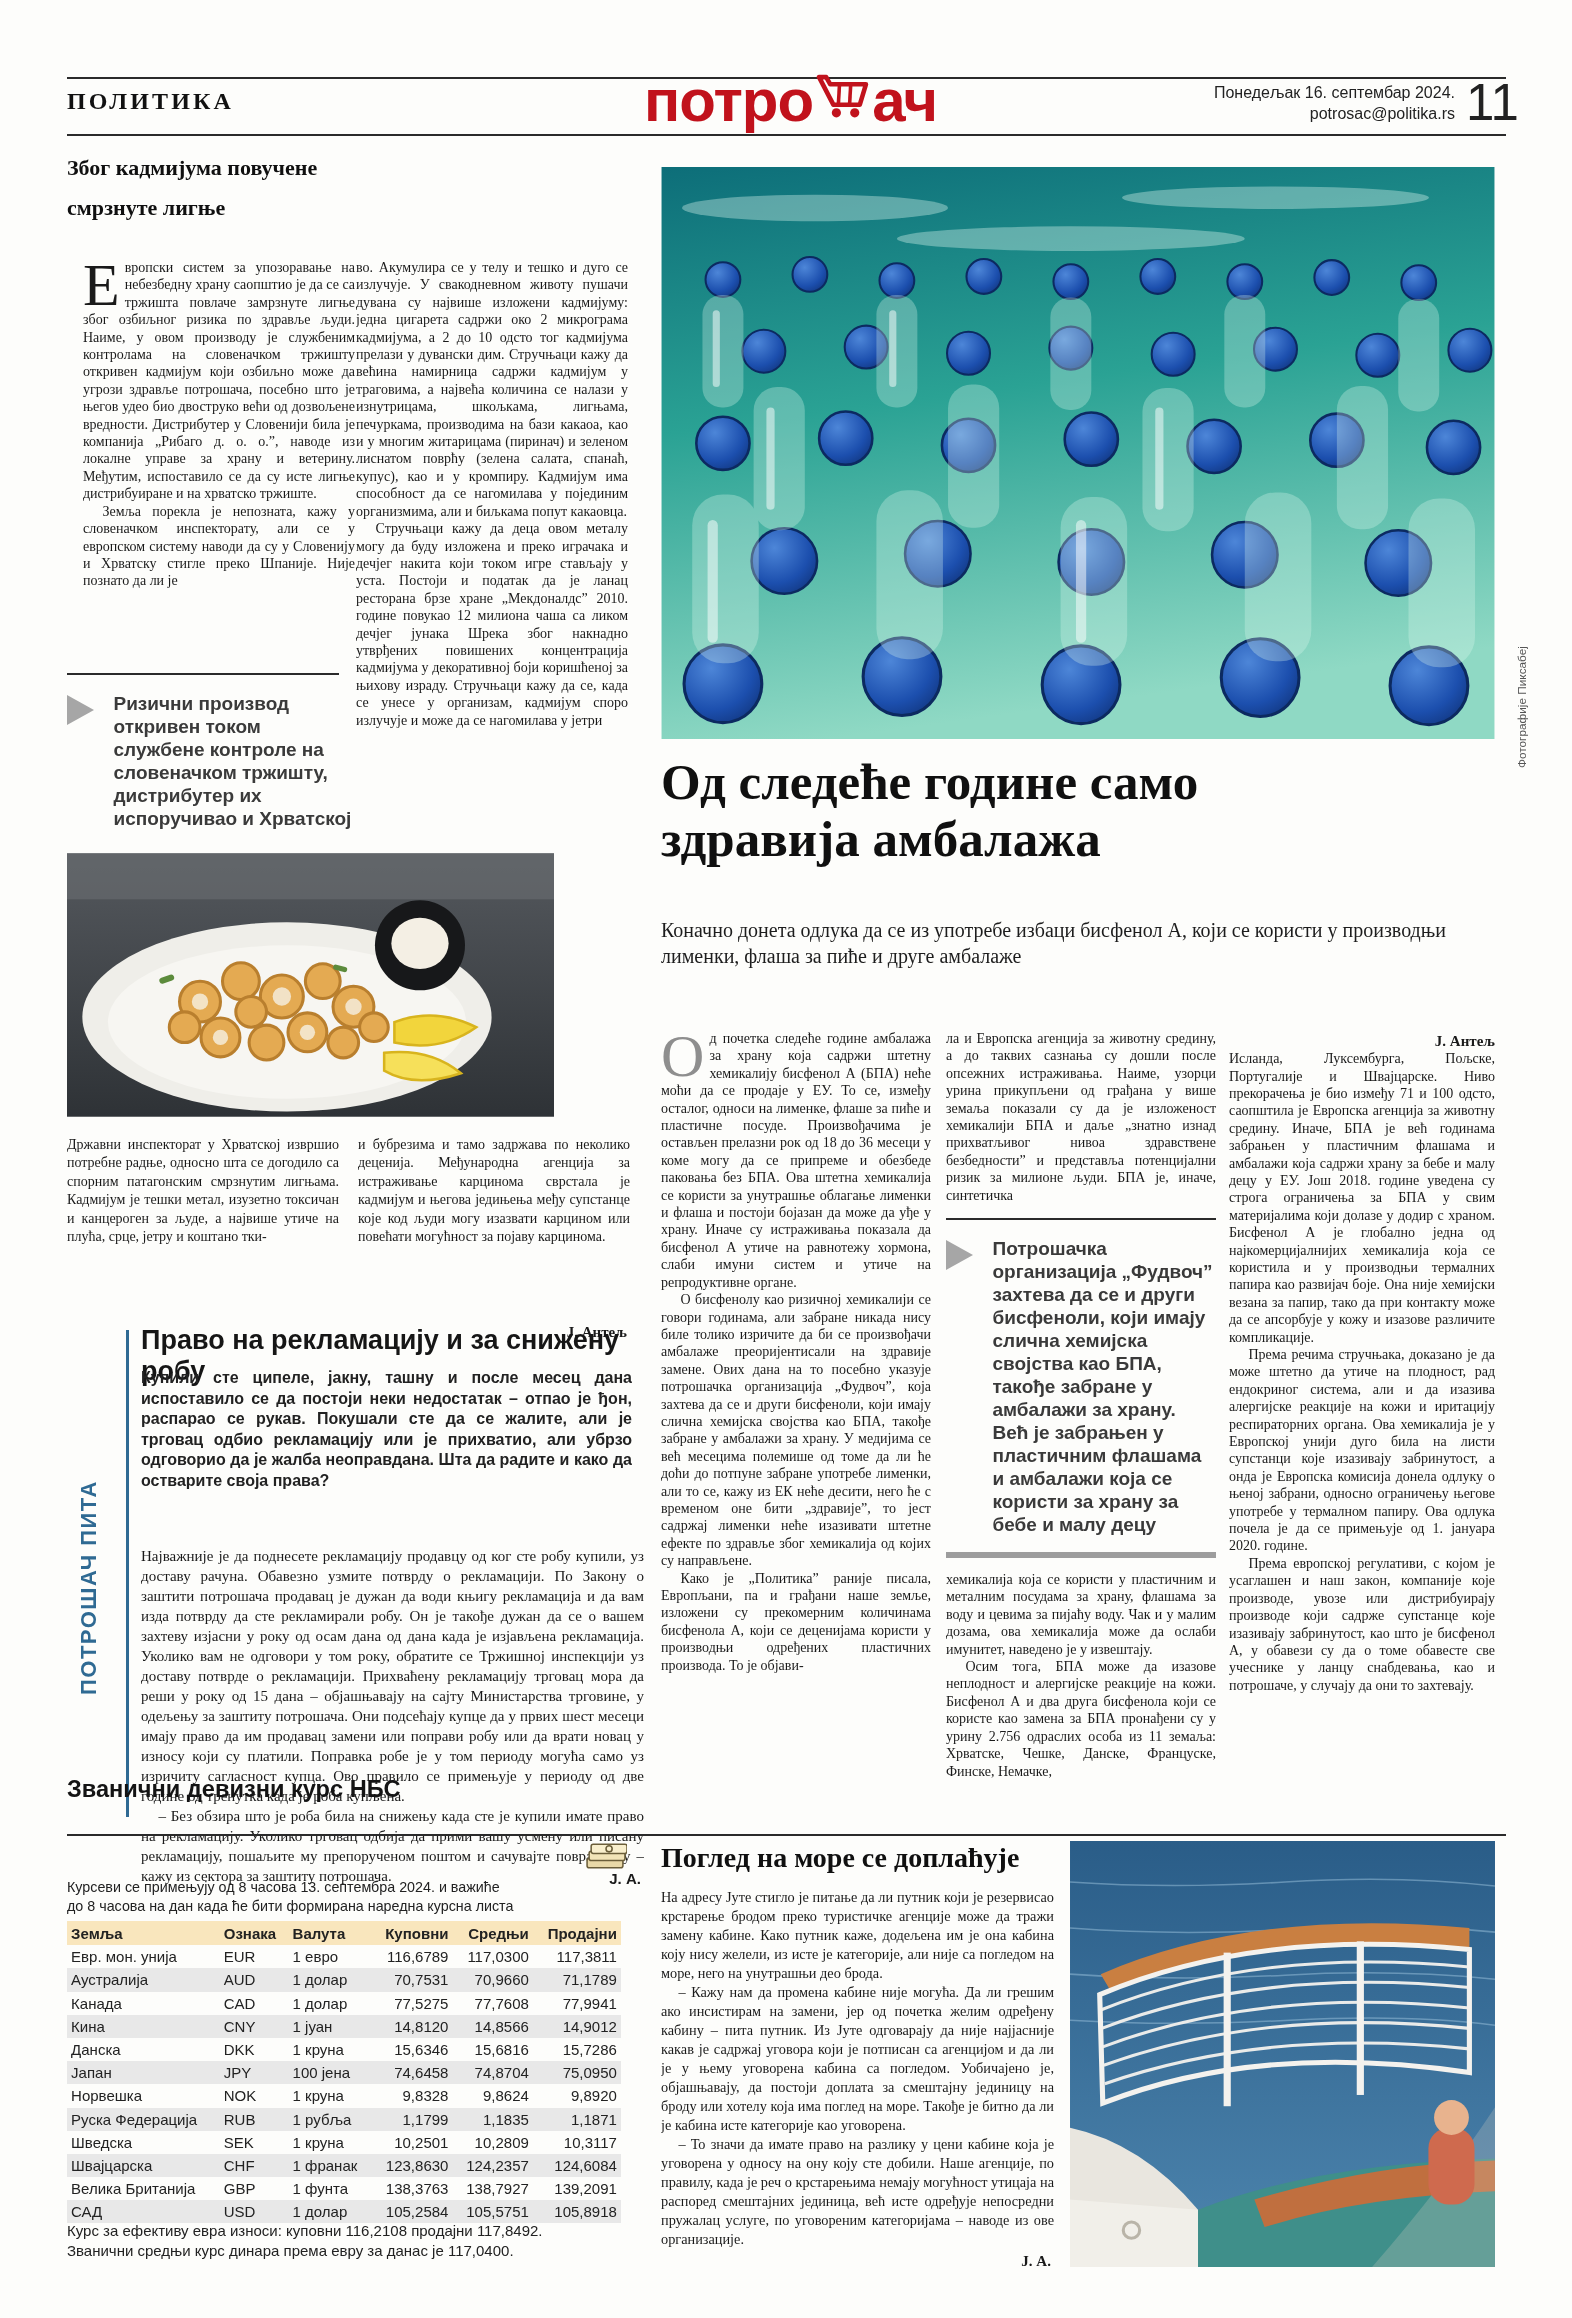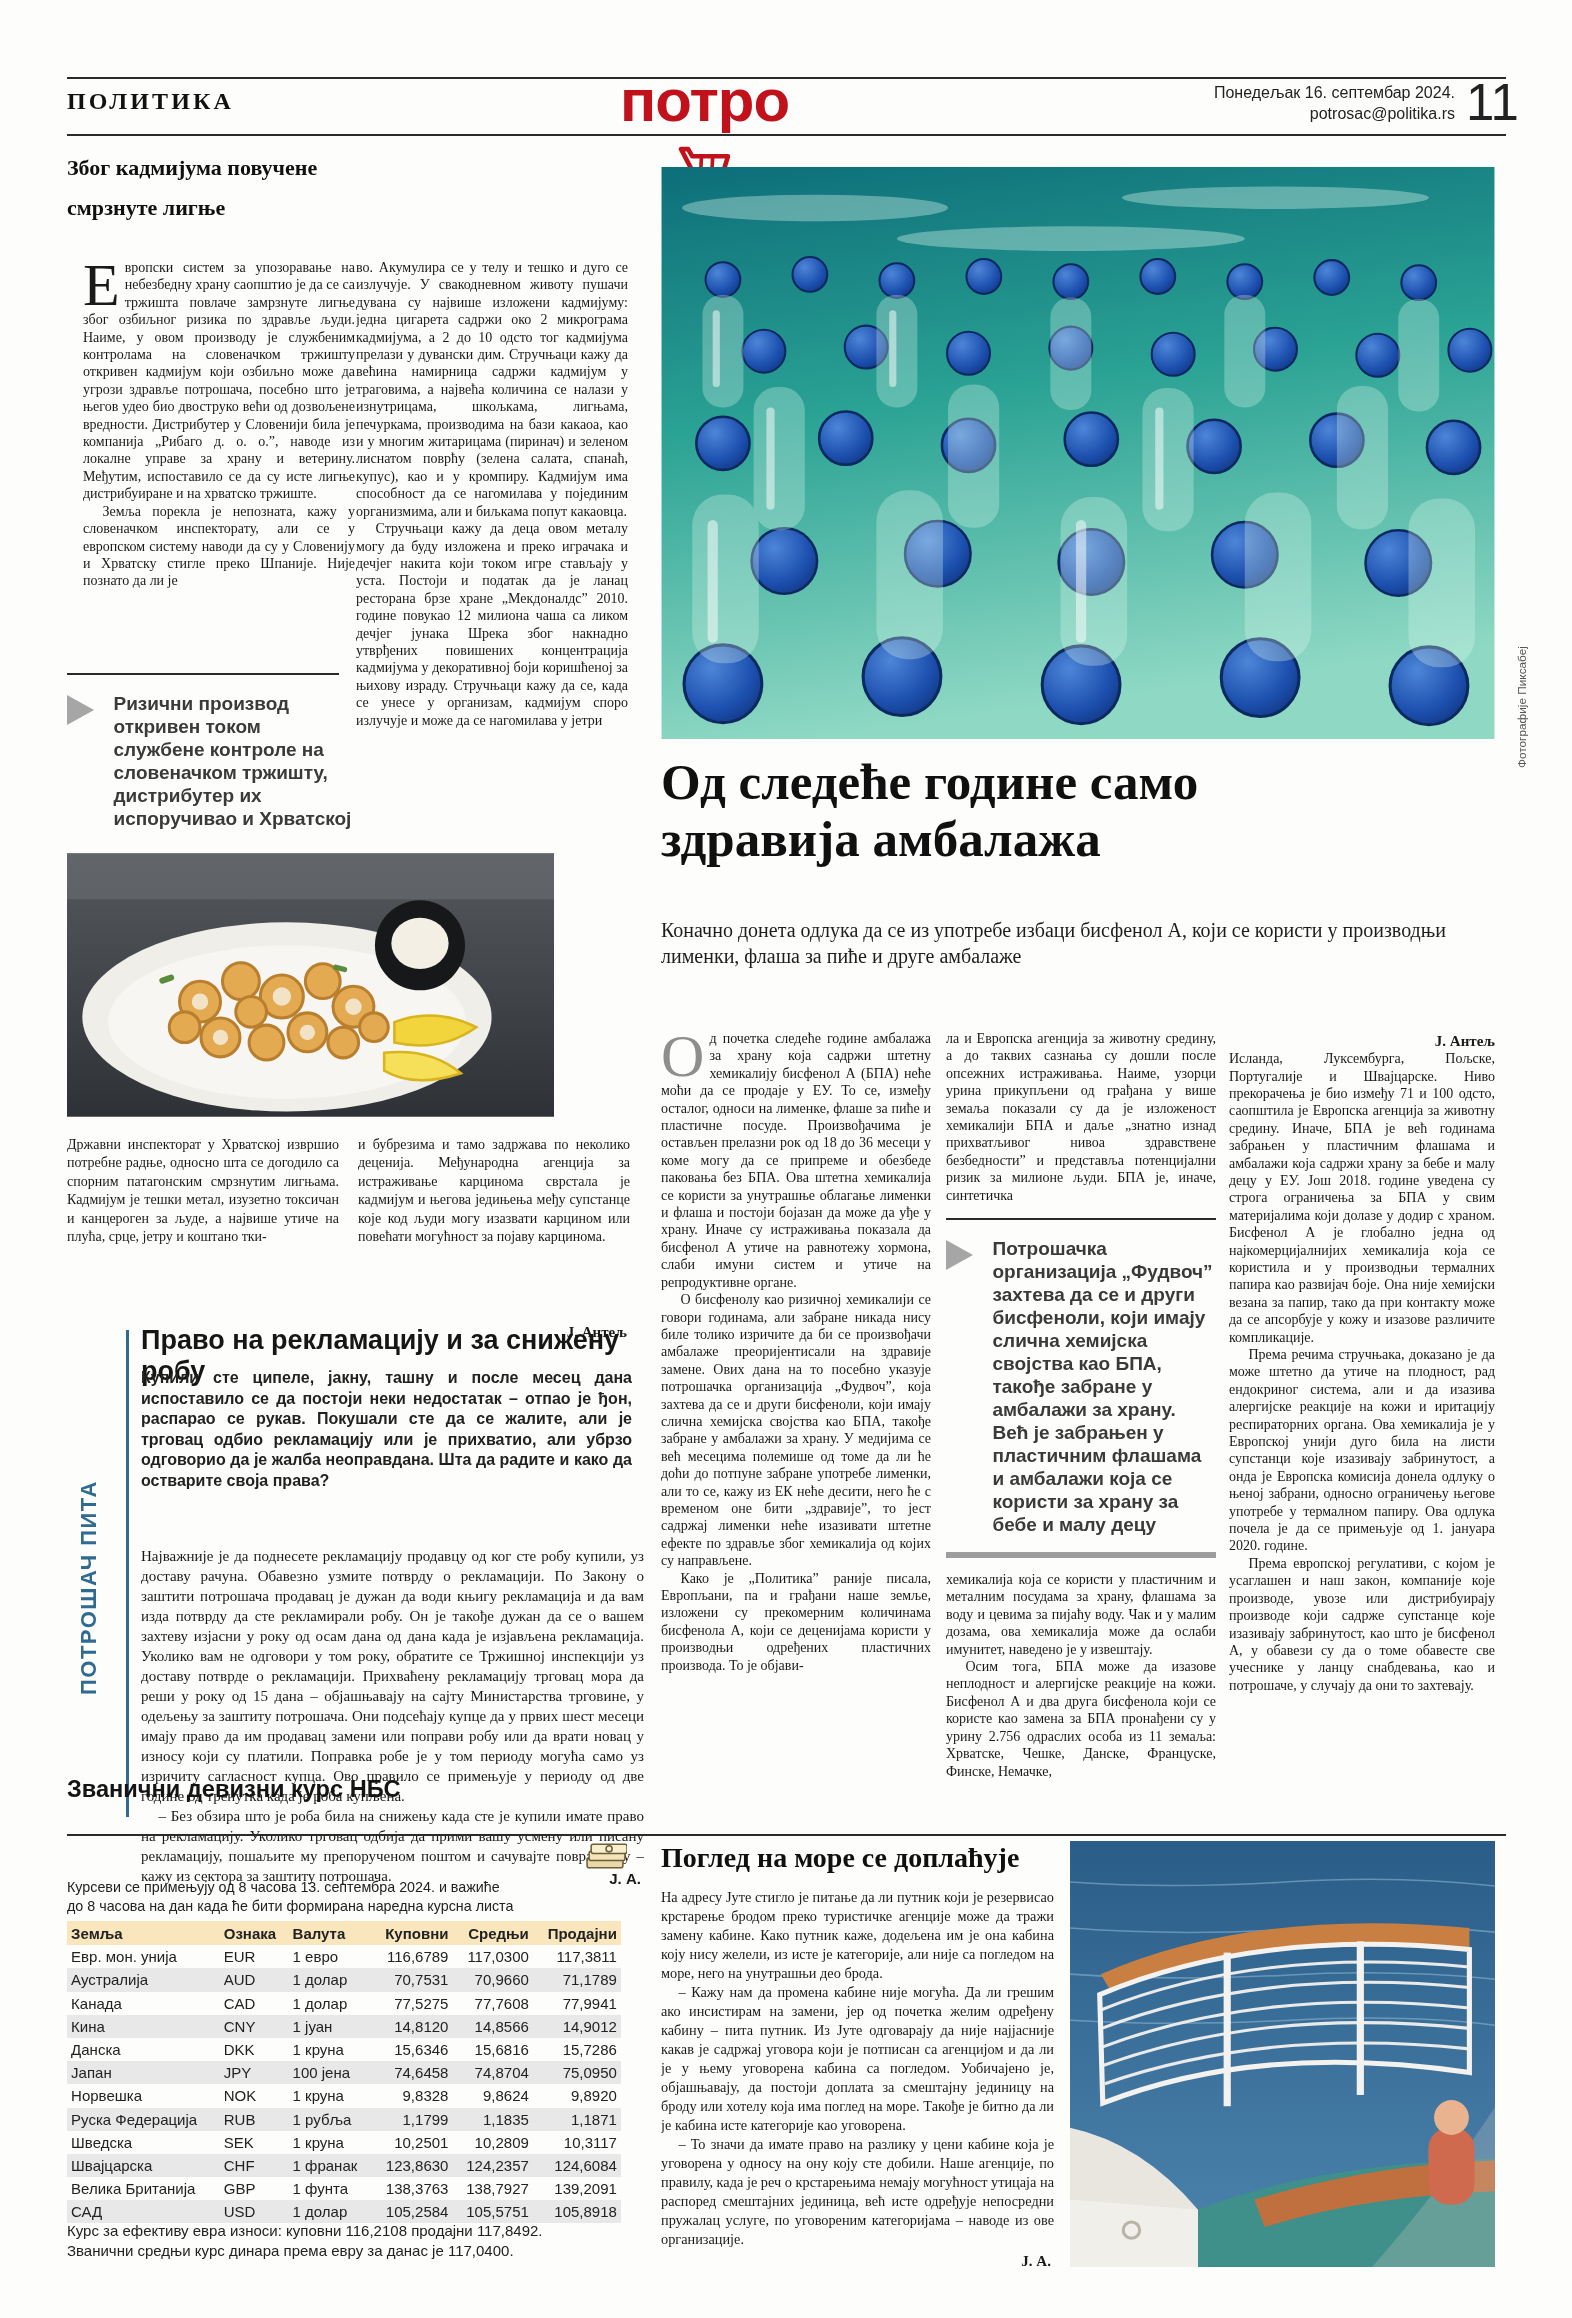--- a/index.html
+++ b/index.html
@@ -47,21 +47,21 @@
   .credit{font-family:"Liberation Sans",sans-serif;font-size:11.8px;color:#555;transform:rotate(-90deg);transform-origin:0 0;white-space:nowrap;}
   .deck{font-size:20px;line-height:26px;color:#1d1d1d;}
 </style>
 </head>
 <body>
 
 <div id="page">
 
   <div class="abs rule" style="left:67px;top:77px;width:1439px;"></div>
   <div class="abs logo" style="left:67px;top:88px;">ПОЛИТИКА</div>
-  <div class="abs masthead" style="left:620px;top:66px;flex-direction:column;">
+  <div class="abs masthead" style="left:644px;top:66px;">
     <span>потро</span>
     <span style="display:inline-block;">
       <svg width="53" height="51" viewBox="0 0 104 100">
         <path d="M6 14 h14 l8 14 h70 l-12 40 h-52 z" fill="none" stroke="#c1121c" stroke-width="9" stroke-linejoin="round"></path>
         <line x1="46" y1="30" x2="44" y2="66" stroke="#c1121c" stroke-width="7"></line>
         <line x1="68" y1="30" x2="66" y2="66" stroke="#c1121c" stroke-width="7"></line>
         <circle cx="40" cy="84" r="9" fill="#c1121c"></circle>
         <circle cx="76" cy="84" r="9" fill="#c1121c"></circle>
       </svg>
     </span>

